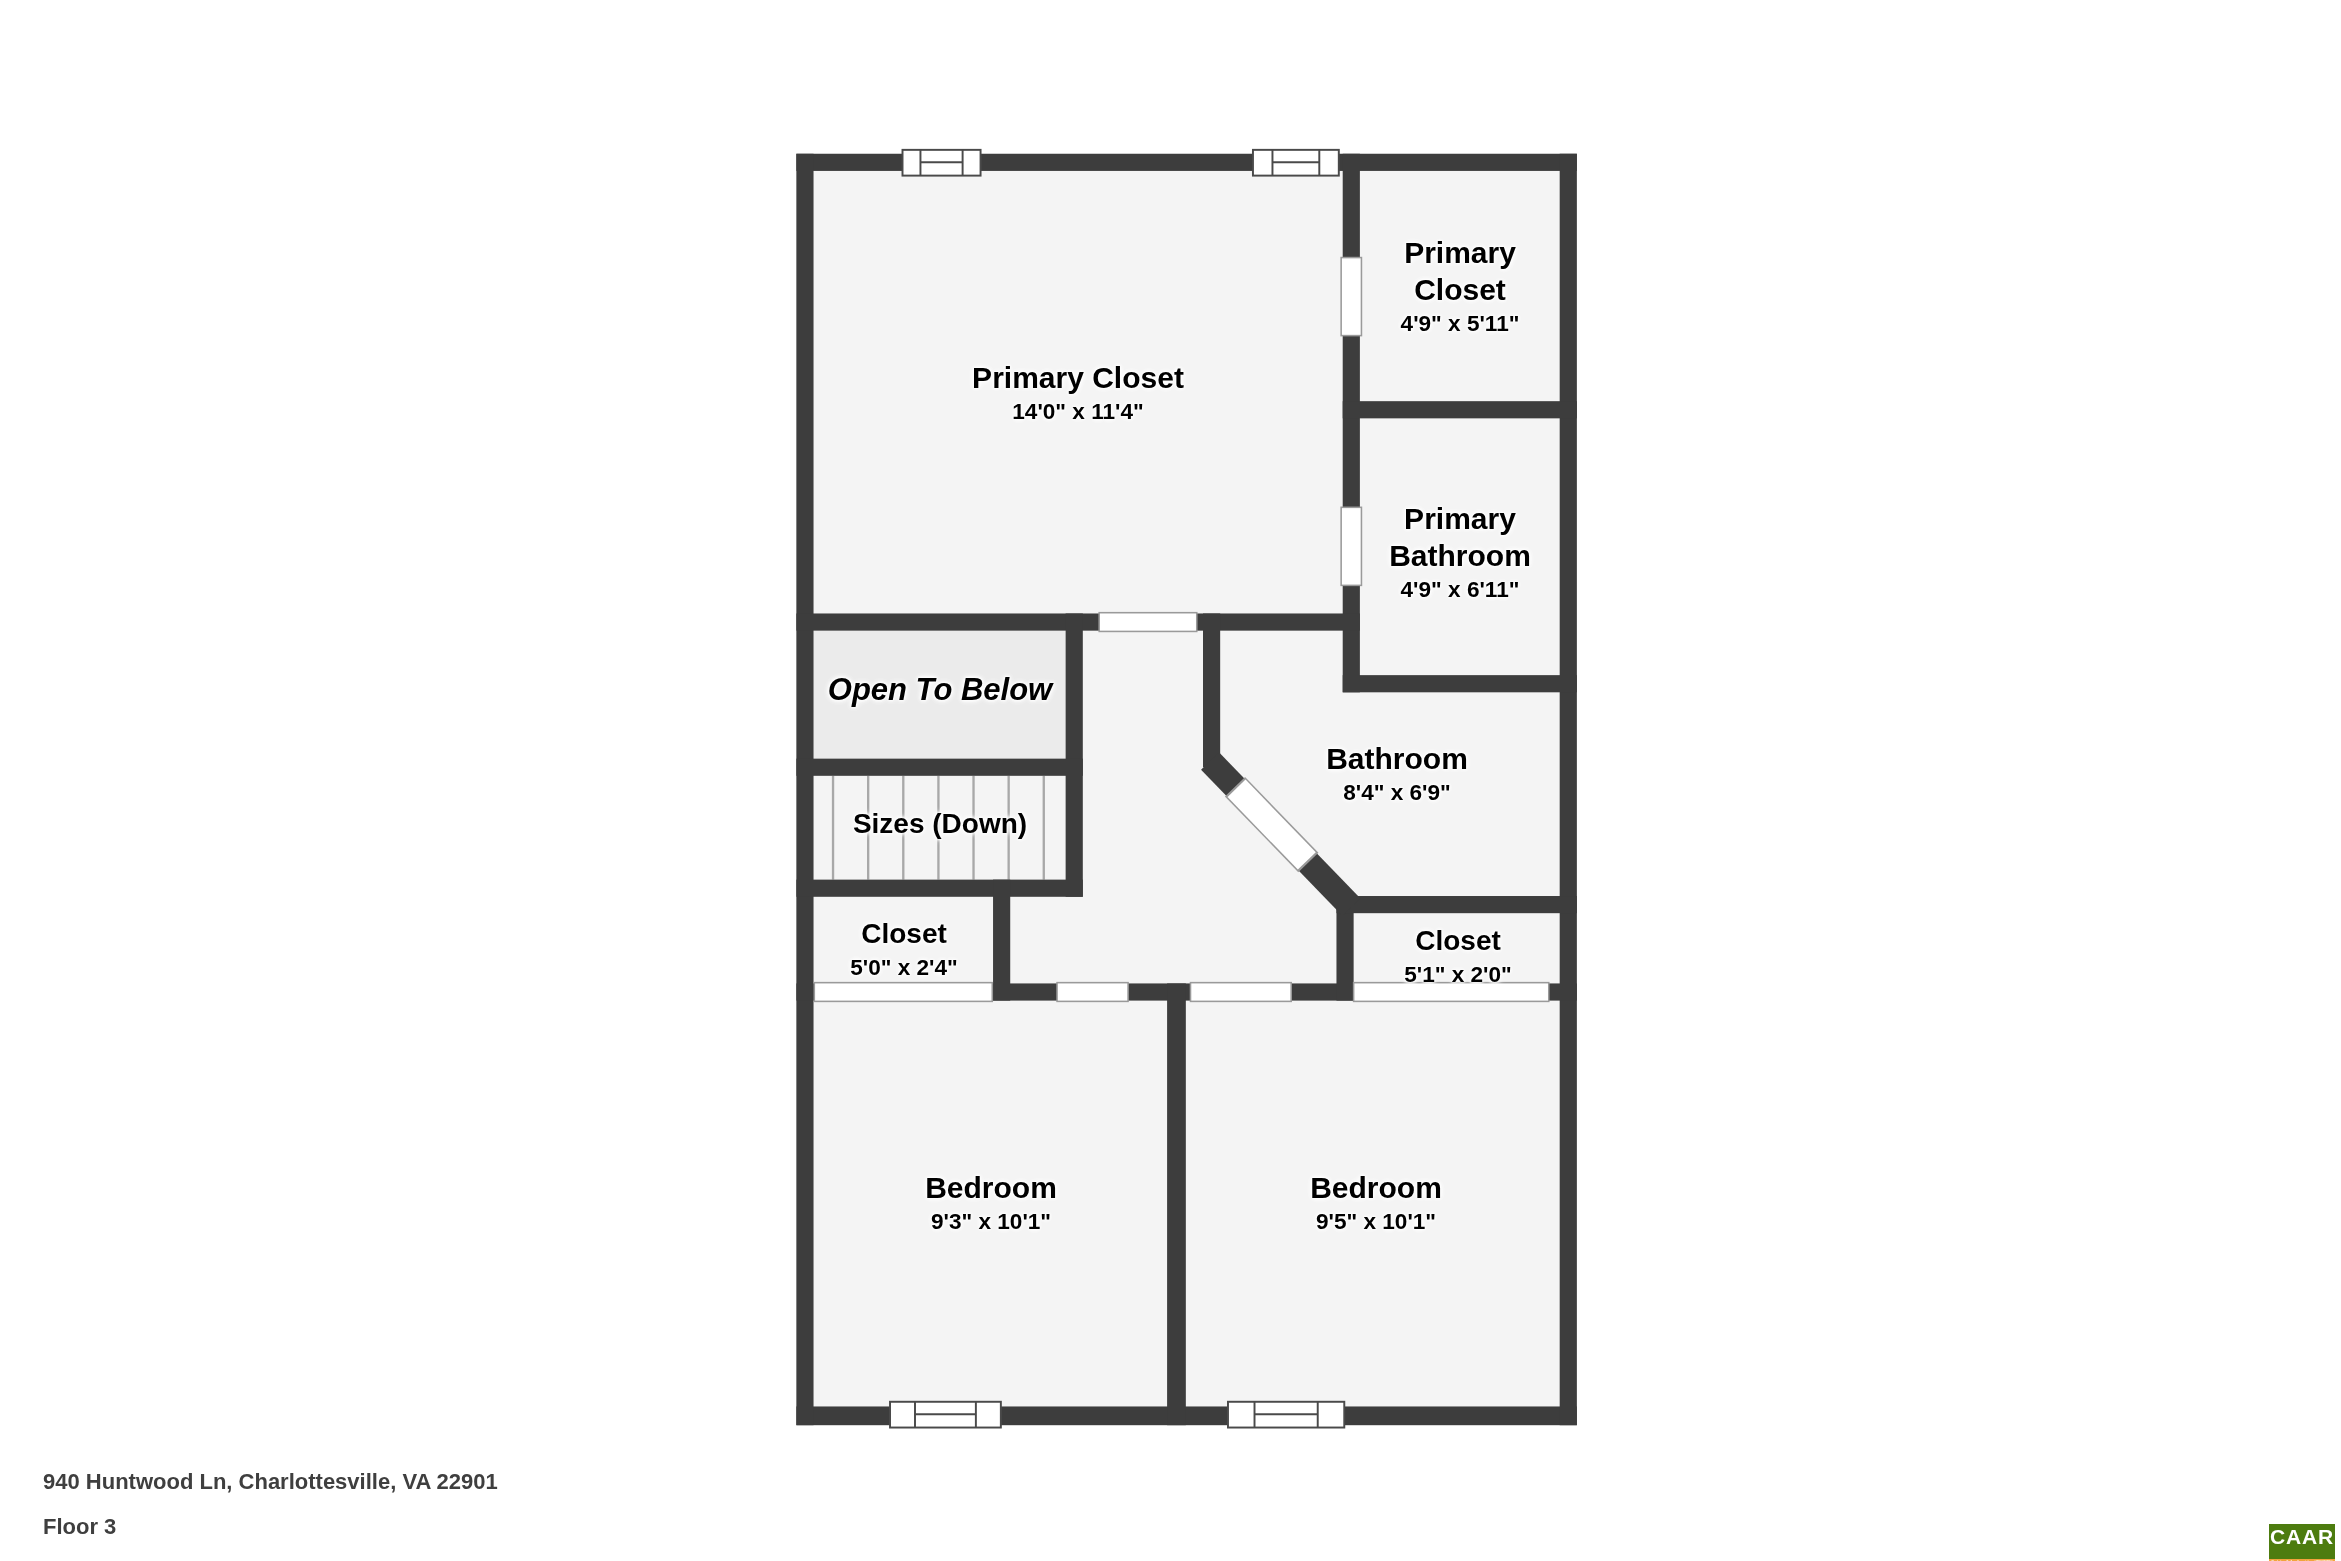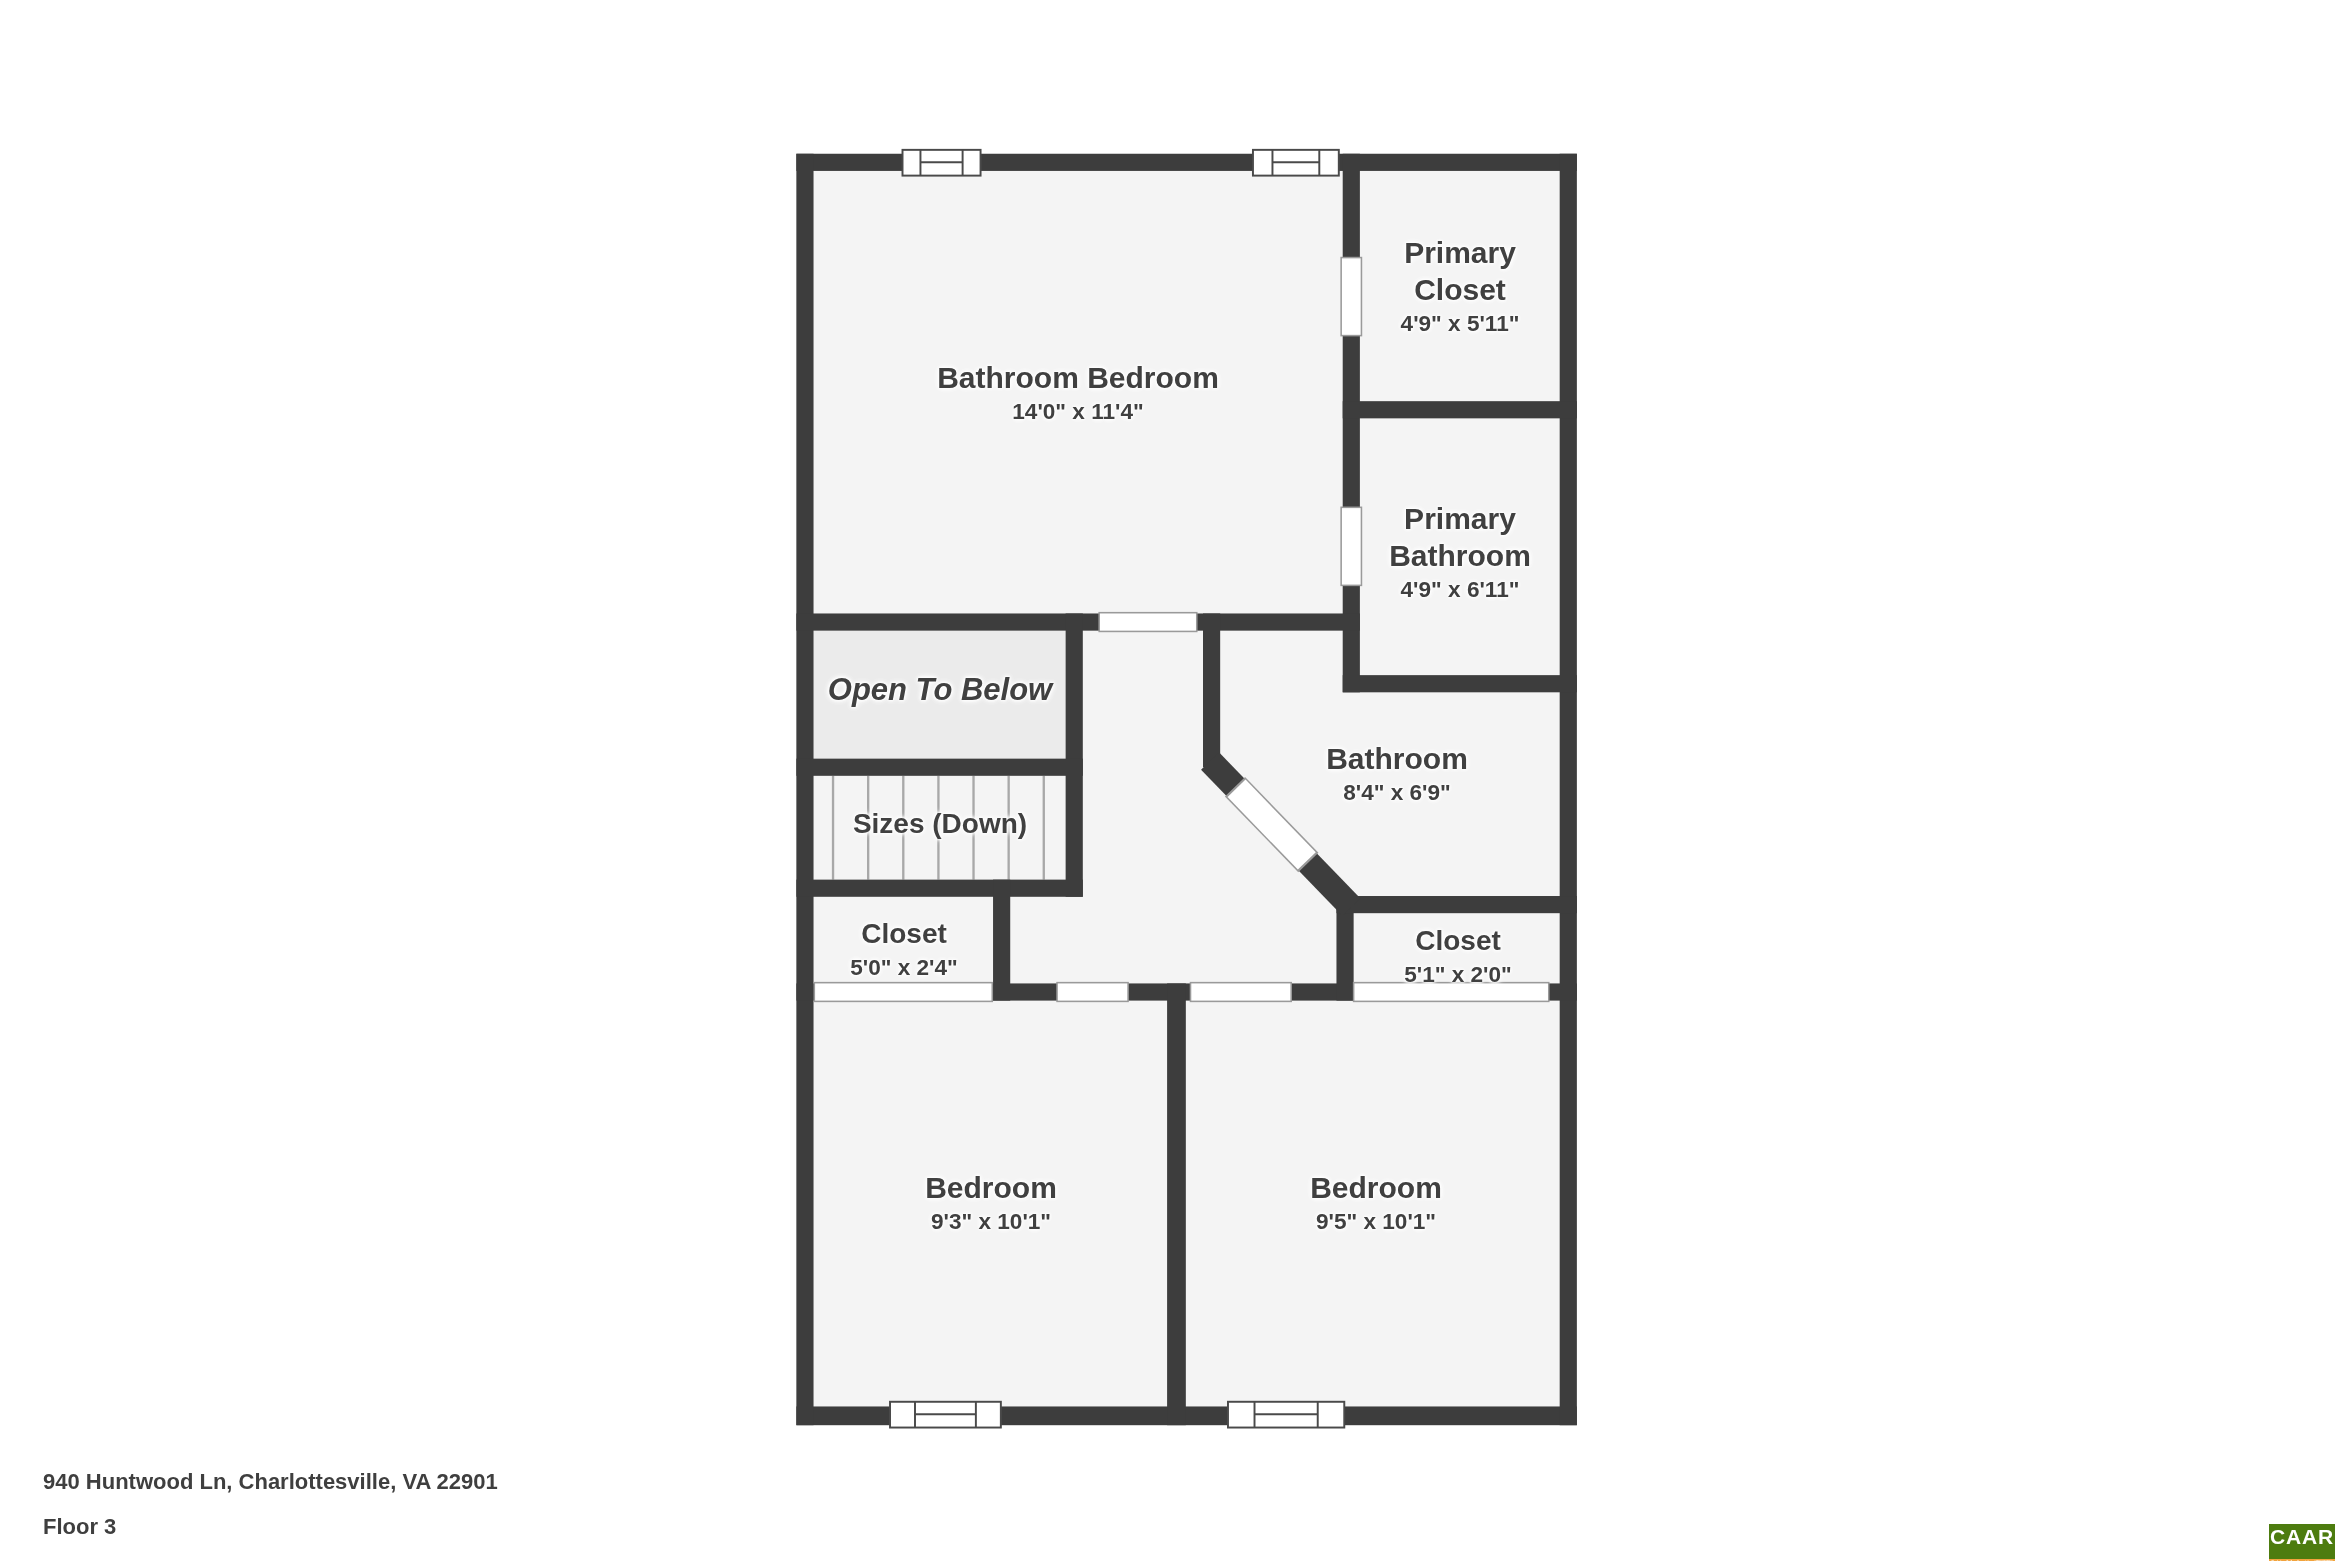--- a/index.html
+++ b/index.html
@@ -1,19 +1,19 @@
 <!DOCTYPE html>
 <html style="font-size:12.5px"><head>
 <meta charset="utf-8">
 <style>
   html,body{margin:0;padding:0;background:#ffffff;}
   #canvas{position:relative;width:2342px;height:1561px;background:#ffffff;overflow:hidden;
           font-family:"Liberation Sans", sans-serif;}
   .label{position:absolute;transform:translateX(-50%);text-align:center;white-space:nowrap;
-         color:#404040;font-weight:bold;
+         color:#000000;font-weight:bold;
          text-shadow:0 0 3.1px #fff,0 0 3.1px #fff,0 0 4.7px #fff,0 0 6.2px #fff,0 0 7.8px #fff;}
   .t{font-size:30px;line-height:37px;}
   .t-big{font-size:31px;line-height:39px;font-style:italic;}
   .t-sm{font-size:28px;line-height:36px;}
   .d{font-size:22.6px;line-height:31px;}
   .footer-text{position:absolute;color:#3f3f3f;font-weight:bold;}
   #address{left:43px;top:1469px;font-size:22px;}
   #floor-label{left:43px;top:1514px;font-size:22px;}
   #disclaimer{left:1171px;top:1524px;font-size:19.5px;transform:translateX(-50%);white-space:nowrap;}
   #caar-logo{position:absolute;left:2269px;top:1524px;width:66px;height:44px;background:#4d7c0f;}
@@ -99,21 +99,21 @@
       <g>
         <rect x="1573" y="1796" width="149" height="33"></rect>
         <line x1="1607" y1="1796" x2="1607" y2="1829"></line>
         <line x1="1688" y1="1796" x2="1688" y2="1829"></line>
         <line x1="1607" y1="1812" x2="1688" y2="1812"></line>
       </g>
     </g>
   </svg>
 
   <div class="label" style="left:1078px;top:359px;">
-    <div class="t">Bathroom Bedroom</div>
+    <div class="t">Primary Closet</div>
     <div class="d">14'0" x 11'4"</div>
   </div>
 
   <div class="label" style="left:1460px;top:234px;">
     <div class="t">Primary</div>
     <div class="t">Closet</div>
     <div class="d">4'9" x 5'11"</div>
   </div>
 
   <div class="label" style="left:1460px;top:500px;">

